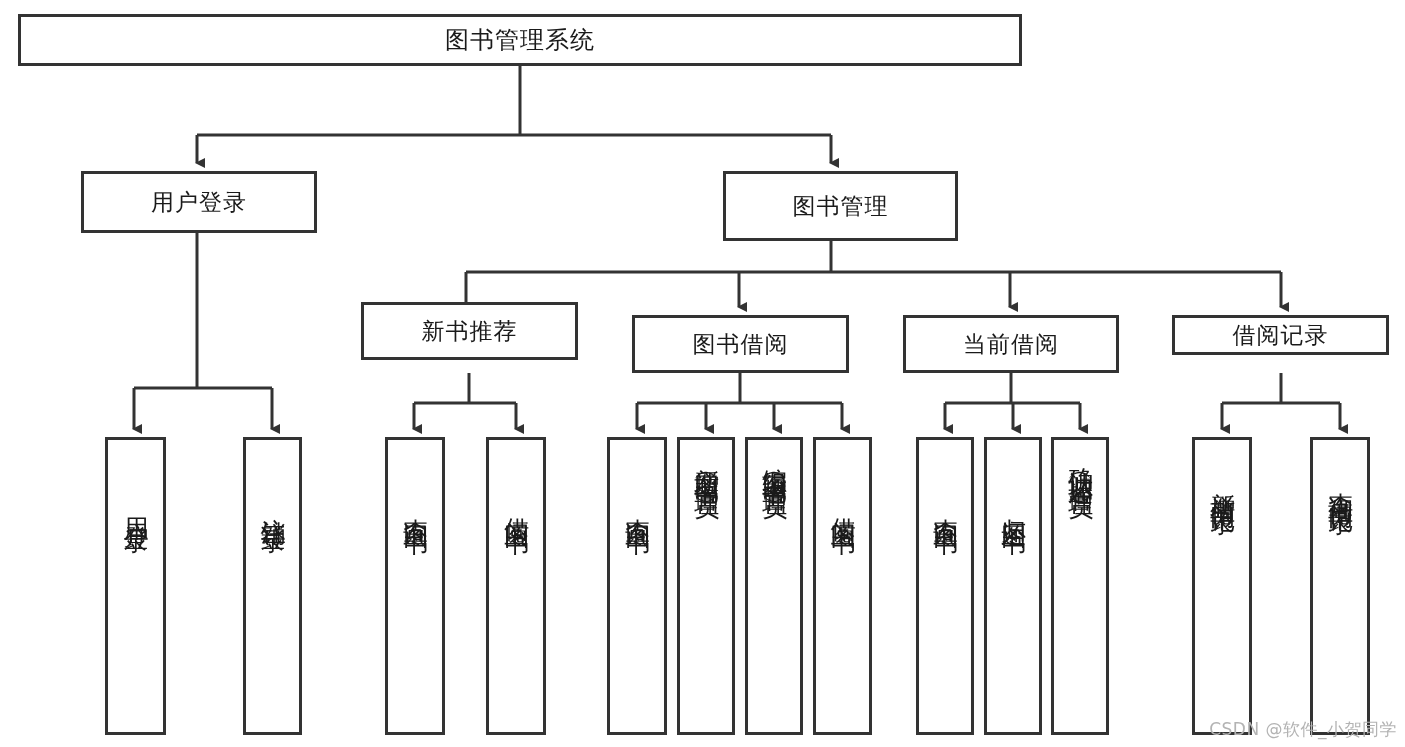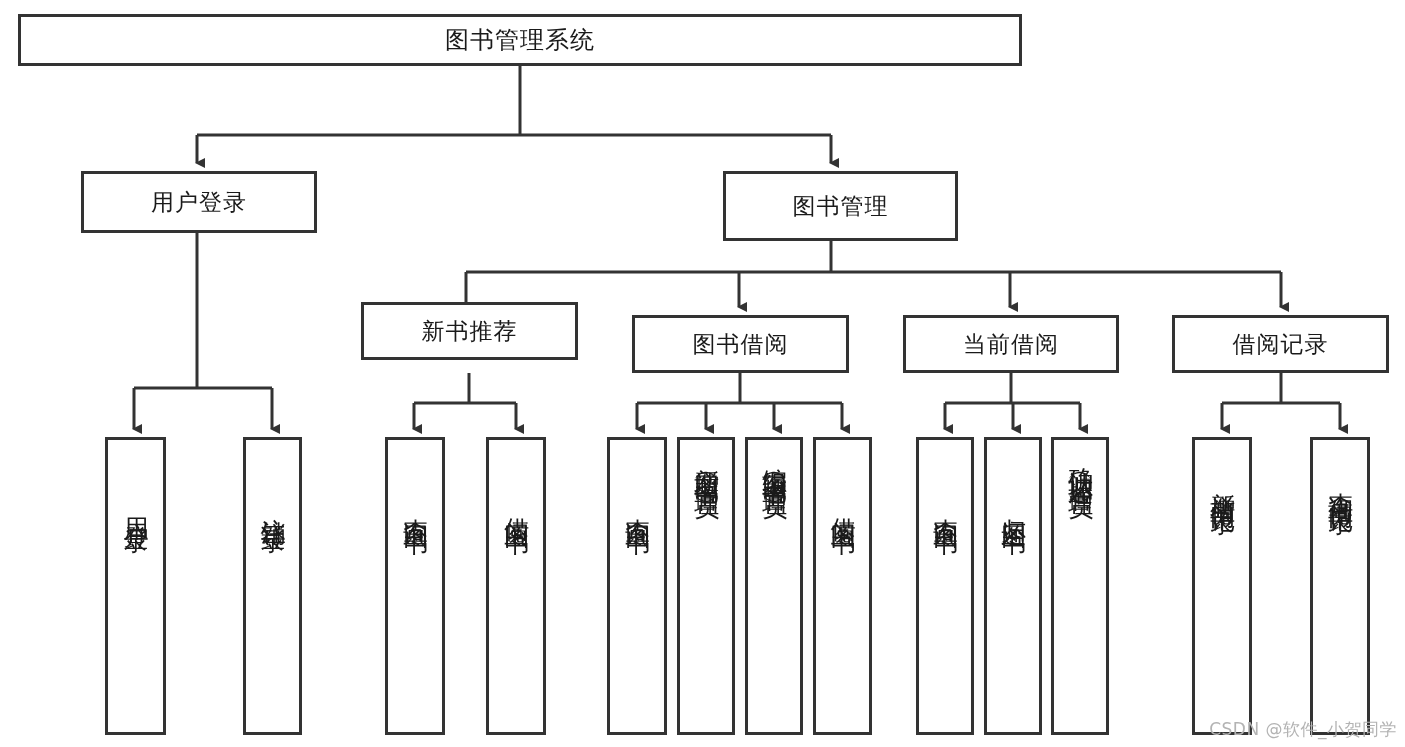--- a/index.html
+++ b/index.html
@@ -138,21 +138,21 @@
 
   <div class="node" style="left:361px; top:302px; width:217px; height:58px;">
     <span class="label">新书推荐</span>
   </div>
   <div class="node" style="left:632px; top:315px; width:217px; height:58px;text-align:right;">
     <span class="label">图书借阅</span>
   </div>
   <div class="node" style="left:903px; top:315px; width:216px; height:58px;justify-content:center;">
     <span class="label">当前借阅</span>
   </div>
-  <div class="node" style="left:1172px; top:315px; width:217px; height:58px;">
+  <div class="node" style="left:1172px; top:315px; width:217px; height:40px;">
     <span class="label">借阅记录</span>
   </div>
 
   <div class="node vertical" style="left:105px; top:437px; width:61px; height:298px;">
     <span class="label">用户登录</span>
   </div>
   <div class="node vertical" style="left:243px; top:437px; width:59px; height:298px;">
     <span class="label">注销登录</span>
   </div>
   <div class="node vertical" style="left:385px; top:437px; width:60px; height:298px;">

